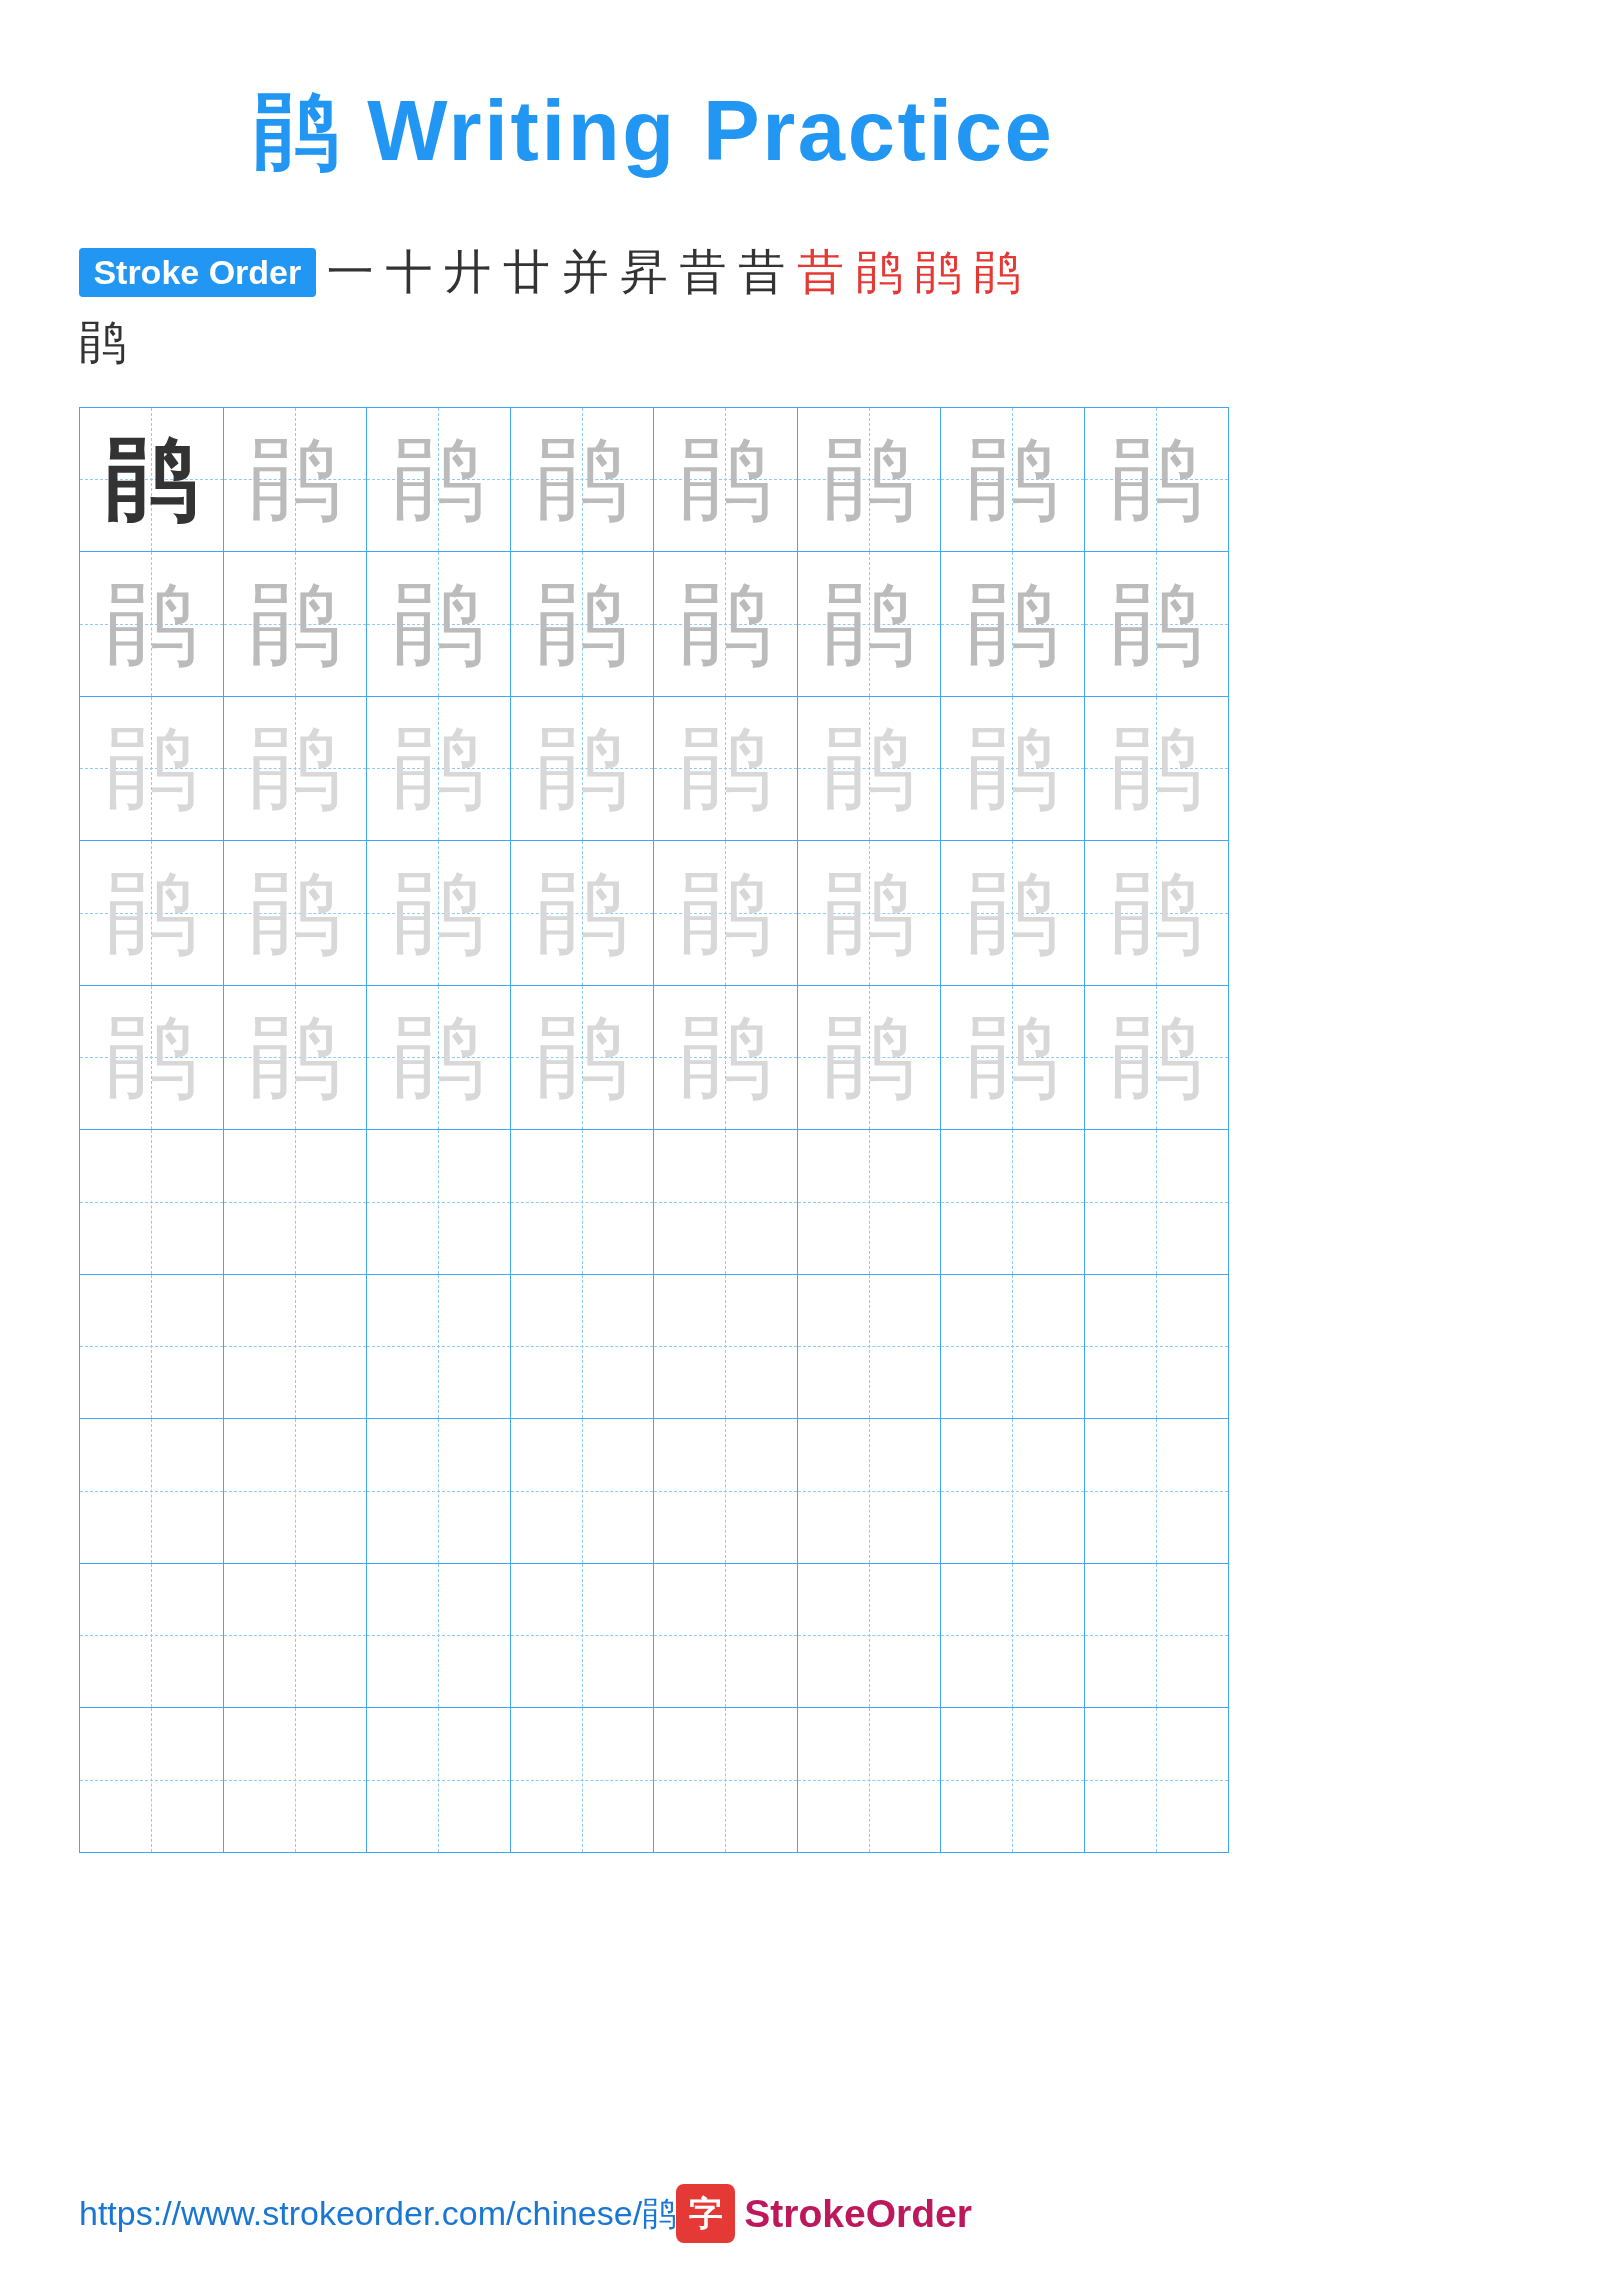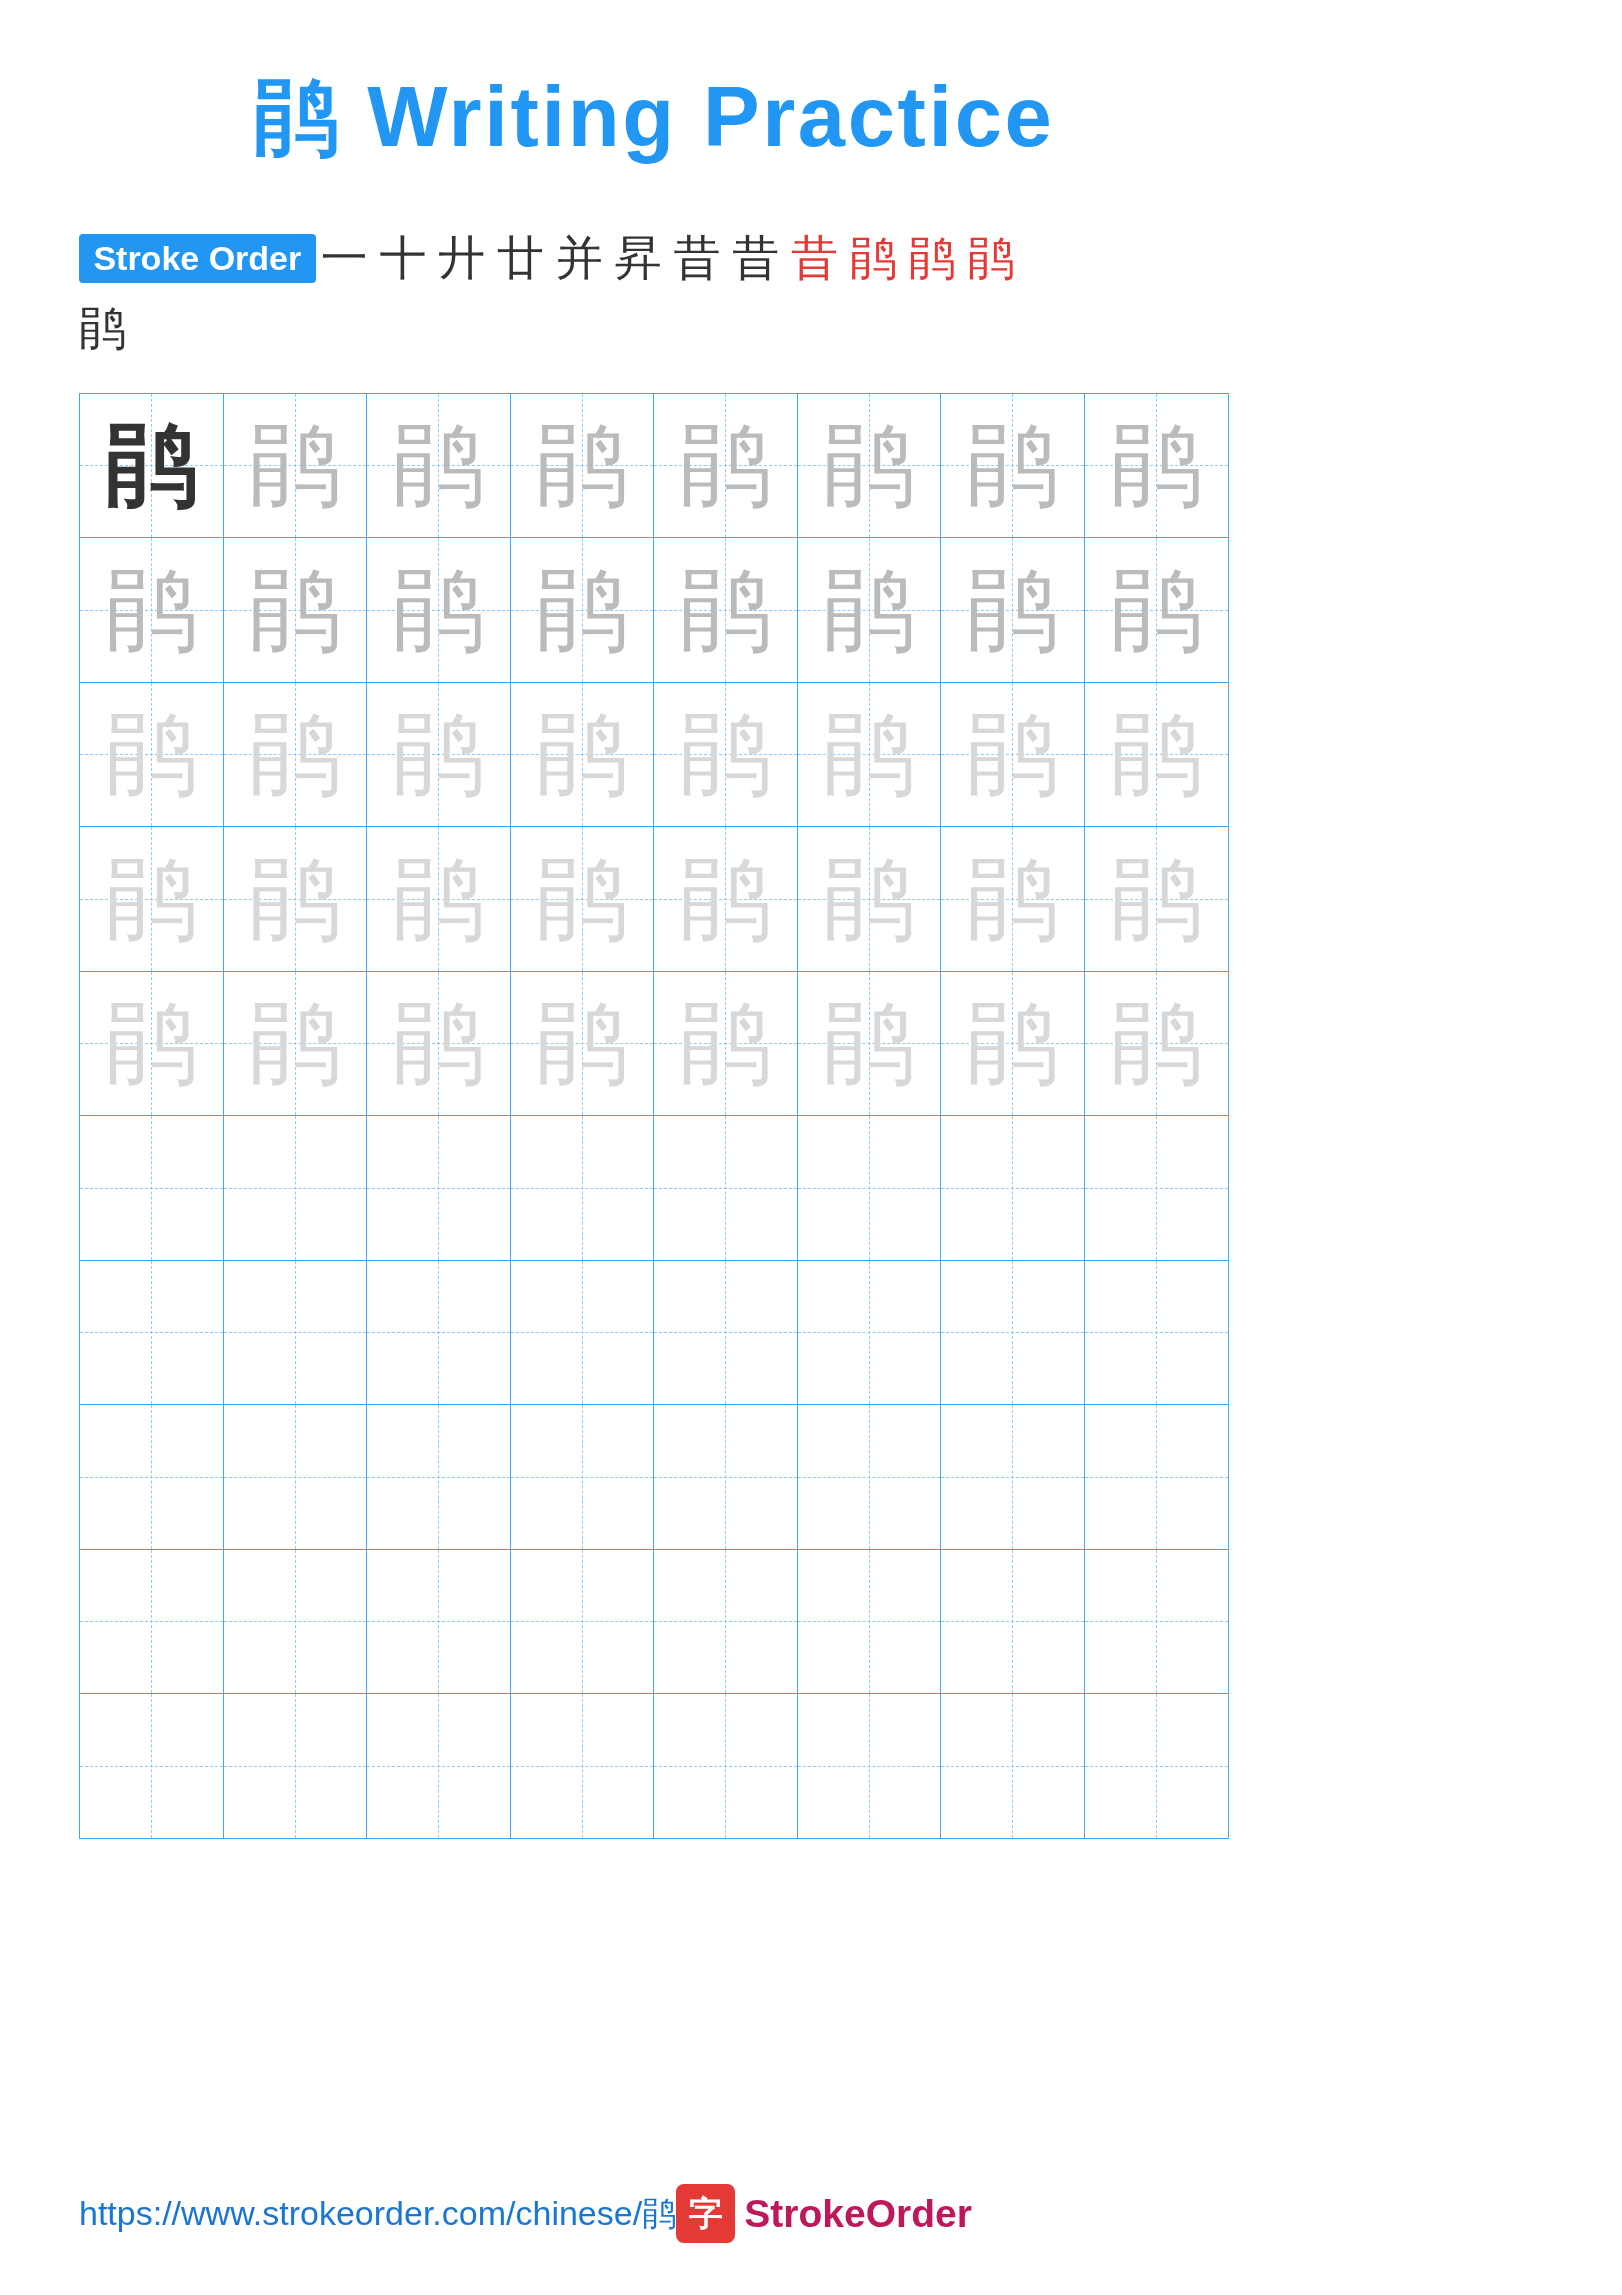--- a/index.html
+++ b/index.html
@@ -8,21 +8,21 @@
       min-height: 2295px;
       background: #ffffff;
       font-family: Arial, sans-serif;
       position: relative;
     }
 
     .page {
       width: 1308px;
       min-height: 2295px;
       background: #fff;
-      padding: 34px 79px;
+      padding: 48px 79px;
       display: flex;
       flex-direction: column;
       align-items: center;
     }
 
     .title {
       font-size: 85px;
       color: #2196F3;
       font-weight: bold;
       text-align: center;
@@ -33,21 +33,21 @@
 
     .stroke-order-section {
       width: 100%;
       margin-bottom: 33px;
     }
 
     .stroke-order-row {
       display: flex;
       align-items: center;
       flex-wrap: wrap;
-      gap: 5px;
+      gap: 11px;
       margin-bottom: 6.5px;
     }
 
     .stroke-order-label {
       background: #2196F3;
       color: #fff;
       font-size: 34px;
       font-weight: bold;
       padding: 5.2px 14.4px;
       border-radius: 3.9px;

